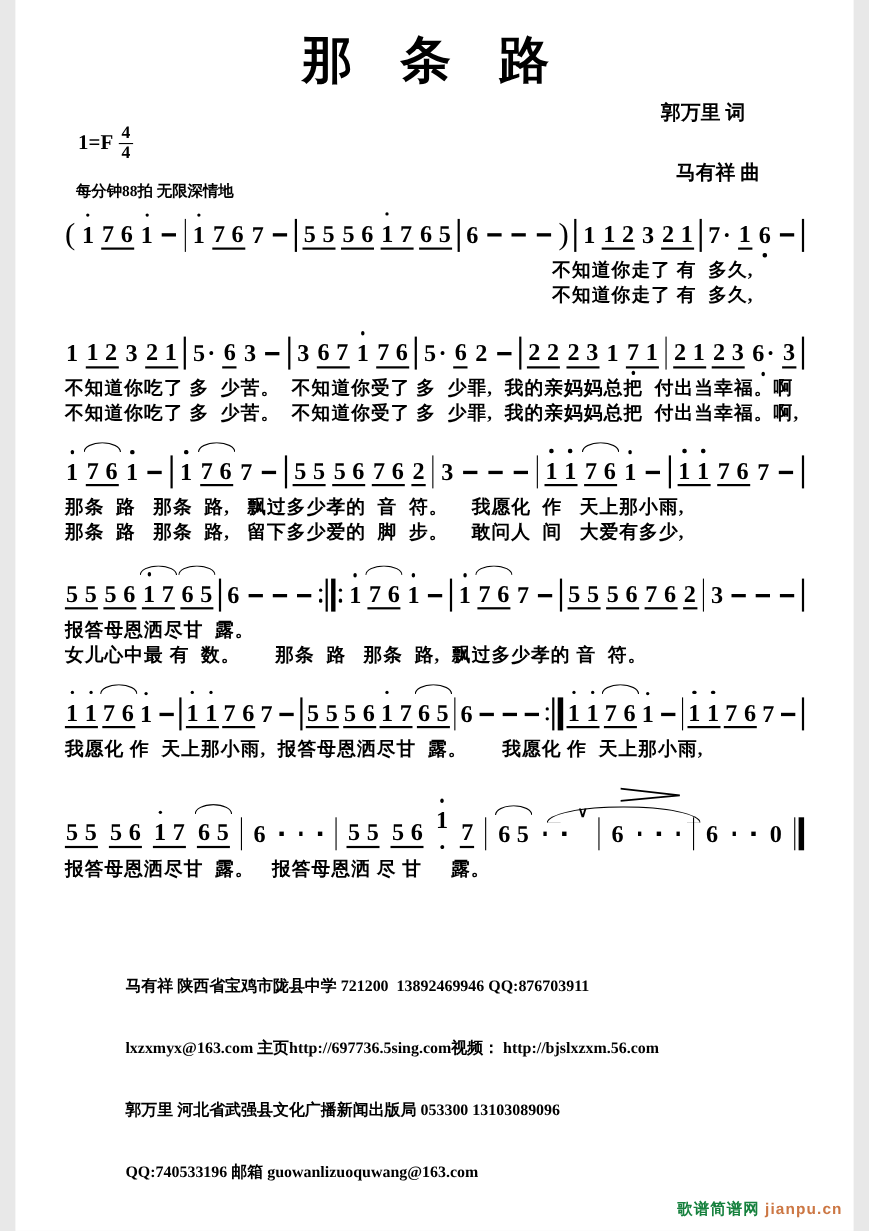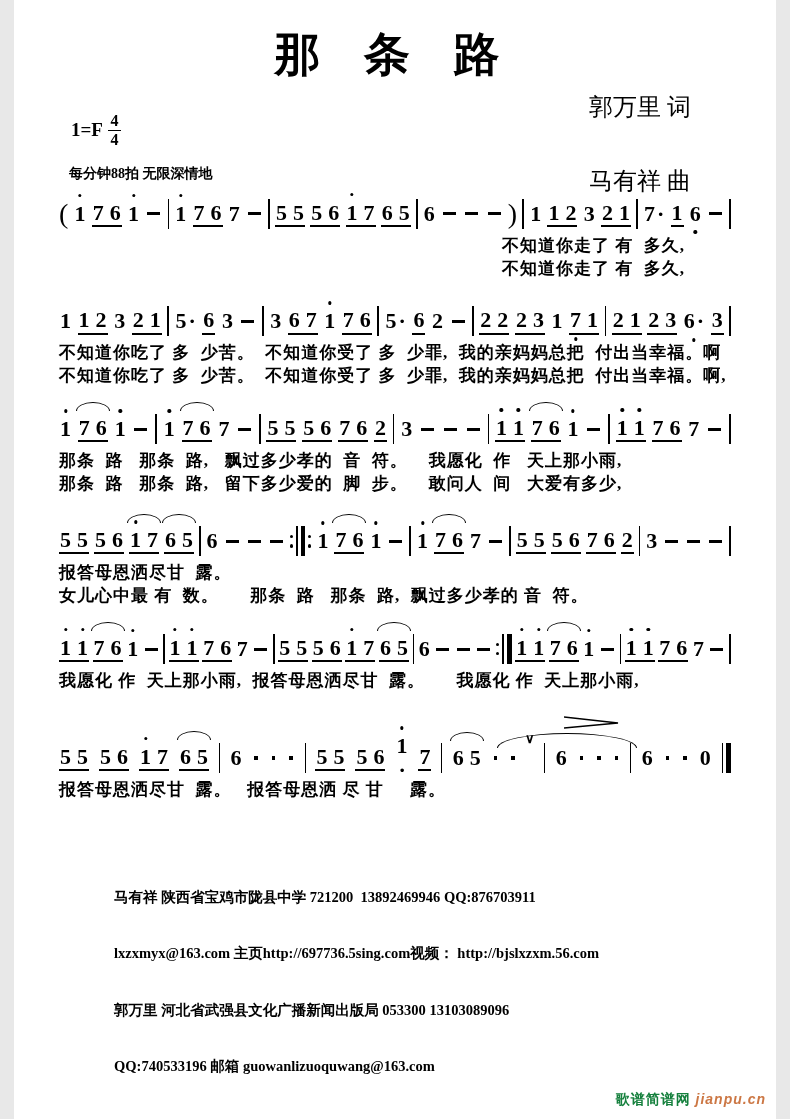--- a/index.html
+++ b/index.html
@@ -7,22 +7,22 @@
          font-family:"Liberation Serif","DejaVu Serif",serif;color:#000;overflow:hidden;}
   
   .title{margin:0;padding-top:30px;text-align:center;font-size:46px;font-weight:600;
          letter-spacing:16px;line-height:1.1;}
   .meta{position:relative;height:64px;margin:8px 45px 0;}
   .keysig{position:absolute;left:12px;top:24px;display:flex;align-items:center;gap:5px;
           font-size:19px;font-weight:600;}
   .frac{display:inline-flex;flex-direction:column;align-items:center;line-height:1;
         font-size:16px;font-weight:600;}
   .frac .fbar{width:13px;height:1.5px;background:#000;margin:1px 0;}
-  .credits{position:absolute;right:40px;top:0;font-size:24px;font-weight:400;line-height:1.55;
-           text-align:right;white-space:pre;}
+  .credits{position:absolute;right:40px;top:0;font-size:18px;font-weight:700;line-height:1.55;
+           text-align:center;white-space:pre;}
   .tempo{margin:12px 45px 10px;padding-left:10px;font-size:14px;font-weight:600;}
   
   .score{margin:0 45px;}
   .sys{margin-bottom:20px;}
   .sys.s3{margin-bottom:24px;}
   .sys.s5{margin-bottom:40px;}
   .sys.s6{margin-top:44px;}
   .mline{display:flex;justify-content:space-between;align-items:center;height:42px;
          font-size:22px;font-weight:700;position:relative;}
   .mline.left{justify-content:flex-start;gap:10px;}
@@ -50,21 +50,21 @@
   .lyr.ind1{padding-left:443px;}
   
   .tie-arc{position:absolute;left:438px;top:-4px;width:138px;height:14px;
            border:1.7px solid #000;border-bottom:none;border-radius:50% 50% 0 0/100% 100% 0 0;}
   .decres{position:absolute;left:505px;top:-26px;width:58px;height:16px;}
   
   .footer{margin:48px 0 0 100px;font-size:14.5px;line-height:1.3;font-weight:600;white-space:pre;}
   .watermark{position:absolute;right:10px;bottom:10px;font-size:14px;letter-spacing:1px;
              font-family:"Liberation Sans",sans-serif;}
   .watermark .site{font-weight:600;}
-  .watermark .domain{font-weight:700;font-style:italic;}
+  .watermark .domain{font-weight:700;}
 </style>
 </head>
 <body>
 
 <div class="sheet">
 
   <h1 class="title">那 条 路</h1>
 
   <div class="meta">
     <div class="keysig">

